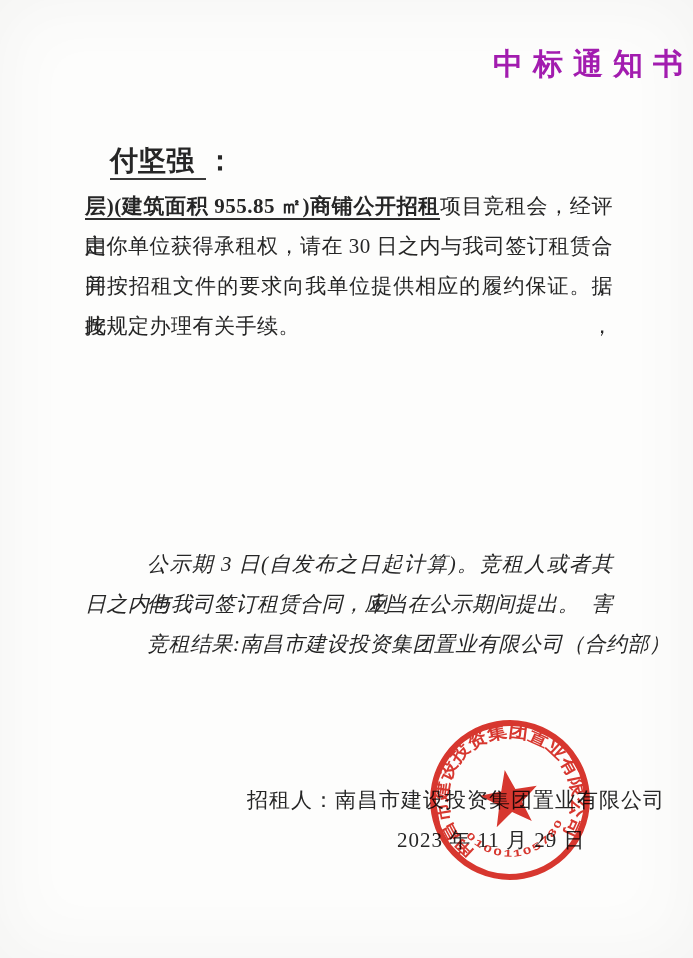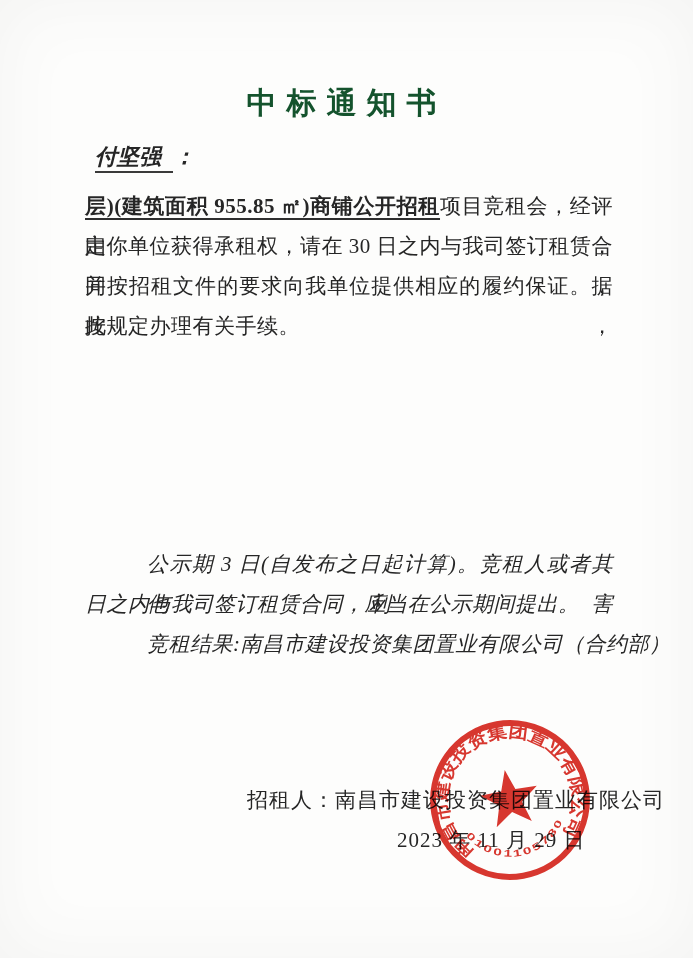--- a/index.html
+++ b/index.html
@@ -8,29 +8,28 @@
     width:693px;height:958px;
     margin:0 auto;
     background:#fdfdfc;
     overflow:hidden;
     box-shadow:inset 0 0 70px rgba(90,85,80,.06);
     font-family:"Liberation Serif","DejaVu Serif",serif;
     color:#262626;
   }
   .title{
     position:absolute;top:44px;left:0;width:100%;
-    text-align:center;
+    text-align:right;
     font-size:30px;font-weight:bold;
     letter-spacing:10px;
-    color:#14532d;
-    margin-top:39px;
+    color:#a21caf;
   }
   .greeting{
-    position:absolute;left:95px;top:142px;
-    font-size:22px;font-weight:bold;font-style:italic;
+    position:absolute;left:110px;top:142px;
+    font-size:28px;font-weight:bold;
   }
   .greeting .name{
     border-bottom:2px solid #3a3a3a;
     padding:0 12px 2px 0;
   }
   .block{
     position:absolute;left:85px;width:528px;
     font-size:21px;line-height:40px;
     letter-spacing:.5px;
   }

